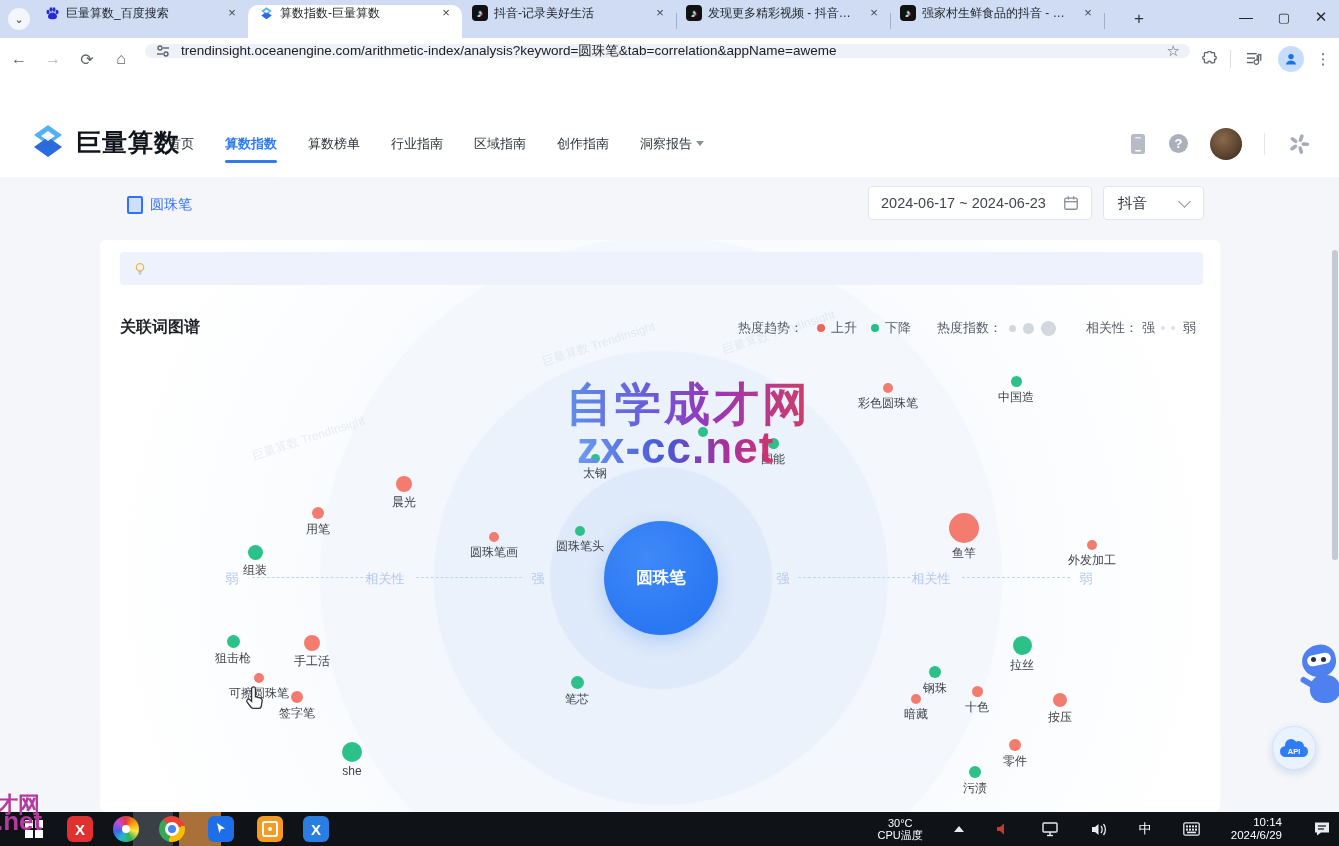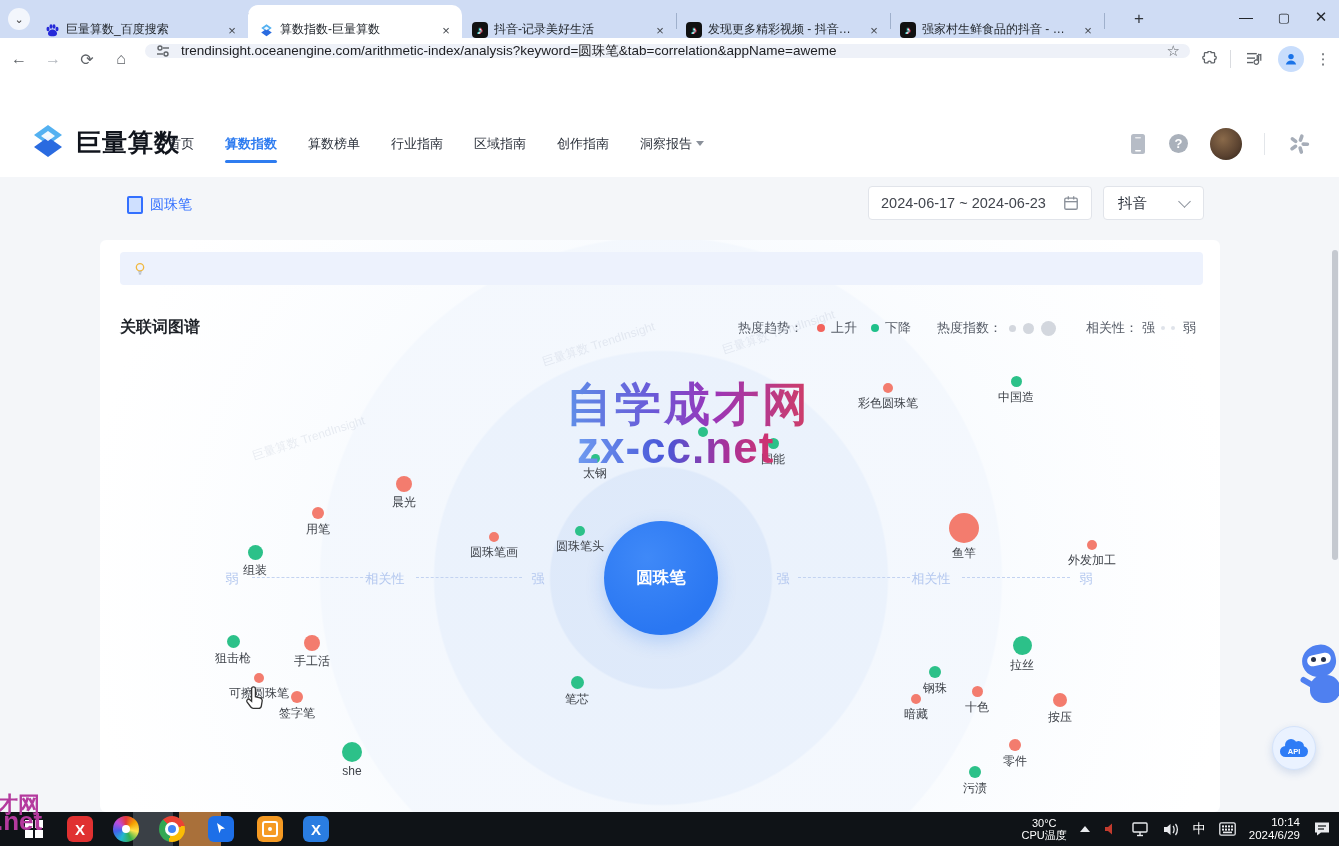--- a/index.html
+++ b/index.html
@@ -5,21 +5,21 @@
   html,body{margin:0;padding:0;background:#555;}
   .screen{position:relative;width:1339px;height:846px;overflow:hidden;background:#fff;
     font-family:"Liberation Sans",sans-serif;-webkit-font-smoothing:antialiased;}
   .abs{position:absolute;}
 
   
   .tabstrip{position:absolute;left:0;top:0;width:1339px;height:38px;background:#cfdcf4;display:flex;align-items:flex-end;}
   .tabsearch{position:absolute;left:8px;top:8px;width:22px;height:22px;border-radius:50%;background:#f3f6fc;
     display:flex;align-items:center;justify-content:center;color:#444;font-size:11px;}
   .tabs{position:absolute;left:34px;top:5px;display:flex;height:33px;}
-  .tab{width:214px;height:33px;display:flex;align-items:flex-end;padding:0 8px 0 10px;box-sizing:border-box;
+  .tab{width:214px;height:33px;display:flex;align-items:flex-start;padding:0 8px 0 10px;box-sizing:border-box;
     color:#24292f;font-size:12px;border-radius:10px 10px 0 0;position:relative;}
   .tab .sep{position:absolute;right:-1px;top:8px;width:1px;height:16px;background:#9fb0cc;}
   .tab.active{background:#fff;}
   .tab .ttl{flex:1;white-space:nowrap;overflow:hidden;text-overflow:ellipsis;margin:0 6px;}
   .tab .x{color:#44484e;font-size:13px;width:16px;text-align:center;flex:0 0 16px;border-radius:50%;}
   .fav{width:16px;height:16px;flex:0 0 16px;display:flex;align-items:center;justify-content:center;}
   .fav-douyin{background:#111;border-radius:4px;color:#fff;font-size:11px;line-height:16px;text-align:center;
     text-shadow:-1px 0 #25f4ee,1px 0 #fe2c55;}
   .newtab{position:absolute;left:1128px;top:8px;width:22px;height:22px;color:#30343a;font-size:17px;
     display:flex;align-items:center;justify-content:center;}
@@ -127,21 +127,21 @@
   .wheel::after{content:"";position:absolute;left:9px;top:9px;width:8px;height:8px;border-radius:50%;background:#fff;}
   .chromeico{width:26px;height:26px;border-radius:50%;position:relative;overflow:hidden;
     background:conic-gradient(from -45deg,#ea4335 0 120deg,#fbbc05 120deg 240deg,#34a853 240deg 360deg);}
   .chromeico::after{content:"";position:absolute;left:6px;top:6px;width:14px;height:14px;border-radius:50%;background:#fff;}
   .chromeico::before{content:"";position:absolute;left:9px;top:9px;width:8px;height:8px;border-radius:50%;background:#4285f4;z-index:1;}
   .bluecur{width:26px;height:26px;border-radius:6px;background:#1d6fe8;display:flex;align-items:center;justify-content:center;}
   .orangecam{width:26px;height:26px;border-radius:6px;background:#f59a23;display:flex;align-items:center;justify-content:center;}
   .orangecam .inner{width:12px;height:12px;border:2px solid #fff;border-radius:3px;display:flex;align-items:center;justify-content:center;}
   .orangecam .dotc{width:4px;height:4px;border-radius:50%;background:#fff;}
   .bluex{width:26px;height:26px;border-radius:6px;background:#2a7de1;color:#fff;font-weight:800;font-size:15px;display:flex;align-items:center;justify-content:center;}
-  .tray{position:absolute;right:8px;top:0;height:34px;display:flex;align-items:center;gap:13px;color:#fff;}
+  .tray{position:absolute;right:8px;top:0;height:34px;display:flex;align-items:center;gap:31px;color:#fff;}
   .traytxt{font-size:11px;line-height:12px;text-align:center;}
   .trayclock{font-size:11.5px;line-height:13px;text-align:right;}
   .trayup{width:0;height:0;border-left:5px solid transparent;border-right:5px solid transparent;border-bottom:6px solid #e8eaed;}
   .ime{font-size:13px;}
 
   svg{display:block;}
 </style>
 </head>
 <body>
 

